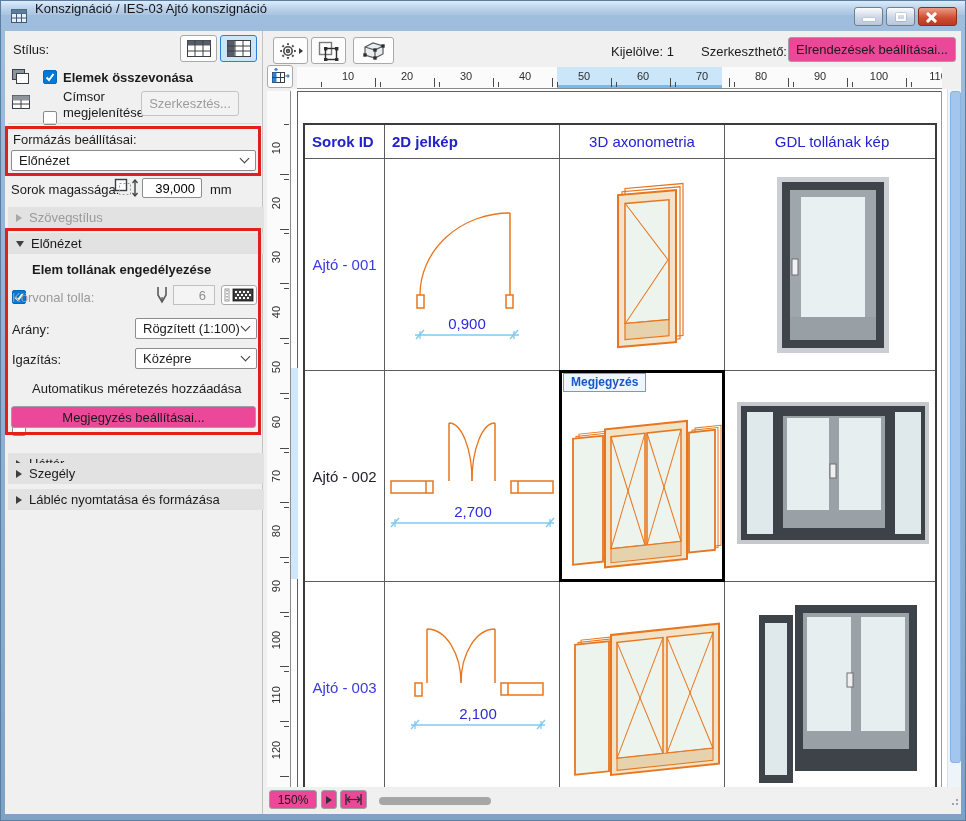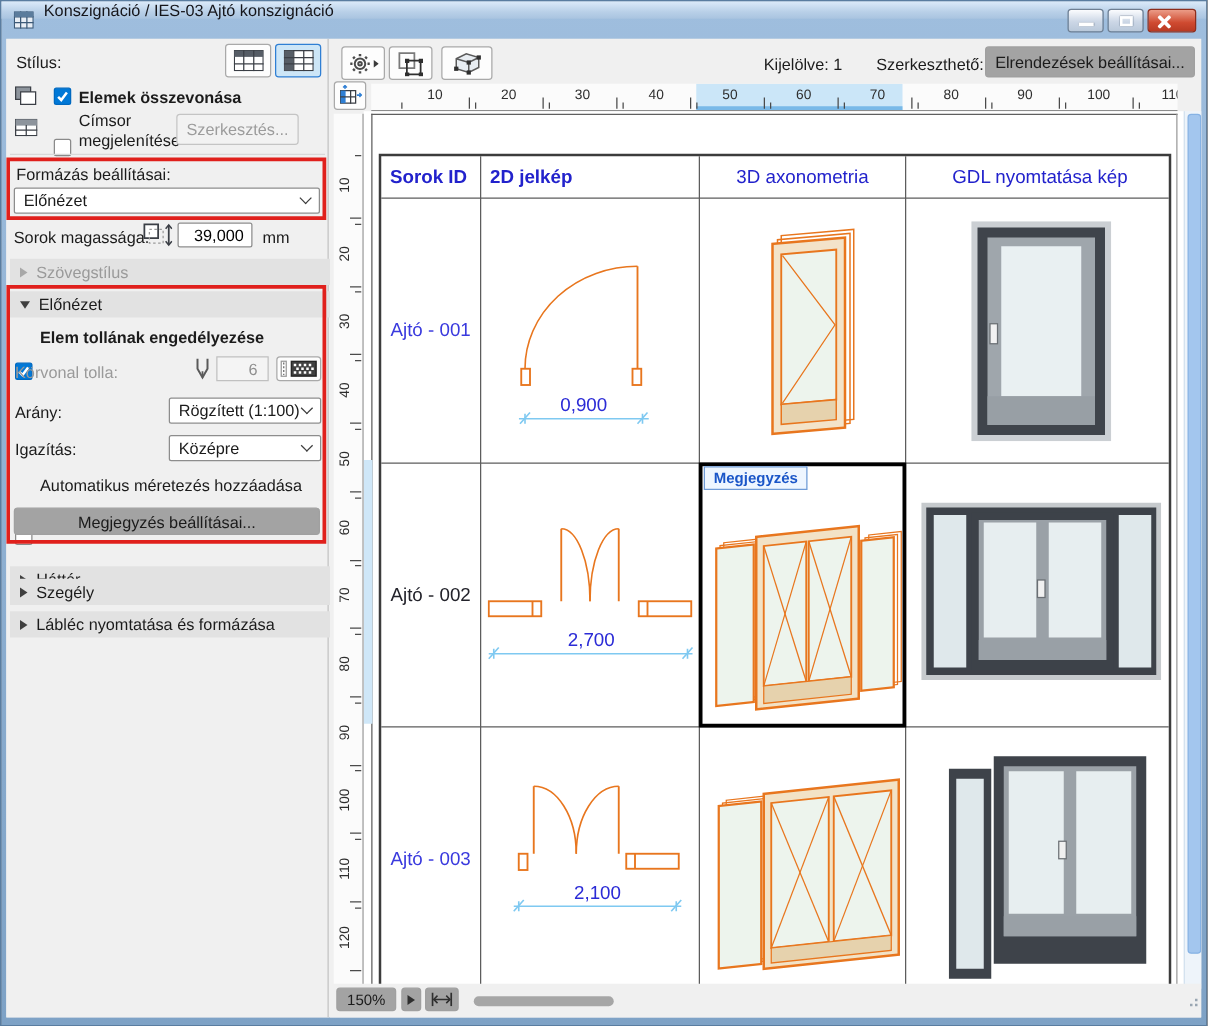--- a/index.html
+++ b/index.html
@@ -28,21 +28,21 @@
   .lbl.gray{color:#9a9a9a;}
   .checkbox{width:14px;height:14px;border:1px solid #8a8a8a;border-radius:2px;background:#fff;position:relative;}
   .checkbox.checked{background:#0078d7;border-color:#0069c0;}
   .sectionbar{position:absolute;left:3px;width:280px;height:21px;background:#e2e2e2;display:flex;align-items:center;gap:7px;padding-left:8px;font-size:13px;}
   .tri-r{width:0;height:0;border-left:6px solid #3f3f3f;border-top:4px solid transparent;border-bottom:4px solid transparent;}
   .tri-r.gray{border-left-color:#a8a8a8;}
   .tri-d{width:0;height:0;border-top:6px solid #3f3f3f;border-left:4px solid transparent;border-right:4px solid transparent;}
   .dropdown{position:absolute;background:#fff;border:1px solid #8d8d8d;border-radius:2px;height:21px;
     display:flex;align-items:center;justify-content:space-between;padding:0 7px;font-size:13px;}
   .chev{width:7px;height:7px;border-right:1.6px solid #3c3c3c;border-bottom:1.6px solid #3c3c3c;transform:rotate(45deg);margin-top:-4px;}
-  .btn{background:#a3a3a3;border:1px solid #a0a0a0;border-radius:3px;font-size:13px;color:#1b1b1b;
+  .btn{background:#ec4899;border:1px solid #a0a0a0;border-radius:3px;font-size:13px;color:#1b1b1b;
     display:flex;align-items:center;justify-content:center;font-family:"Liberation Sans",sans-serif;}
   .btn.disabled{background:#f2f2f2;color:#9c9c9c;border-color:#c4c4c4;}
   .iconbtn{background:#fdfdfd;border:1px solid #a9a9a9;border-radius:3px;display:flex;align-items:center;justify-content:center;}
   .red-annot{position:absolute;border:3px solid #e0201c;pointer-events:none;z-index:60;}
   .valbox{border:1px solid #c0c0c0;background:#f4f4f4;color:#8f8f8f;font-size:13px;display:flex;align-items:center;justify-content:flex-end;padding-right:8px;}
   input.field{border:1px solid #8d8d8d;border-radius:2px;font:13px "Liberation Sans",sans-serif;padding:0 6px;height:20px;}
   
   #main{position:absolute;left:259px;top:0;right:0;bottom:0;background:#f0f0f0;}
   
   .ruler{position:absolute;background:#fbfbfb;overflow:hidden;}
@@ -406,21 +406,21 @@
           <div class="gridline-v" style="left:79px"></div>
           <div class="gridline-v" style="left:254px"></div>
           <div class="gridline-v" style="left:419px"></div>
           <div class="gridline-h" style="top:33px"></div>
           <div class="gridline-h" style="top:245px"></div>
           <div class="gridline-h" style="top:456px"></div>
 
           <div class="hcell b" style="left:0;width:79px">Sorok ID</div>
           <div class="hcell b" style="left:80px;width:174px">2D jelkép</div>
           <div class="hcell c" style="left:255px;width:164px">3D axonometria</div>
-          <div class="hcell c" style="left:420px;width:214px">GDL nyomtatása kép</div>
+          <div class="hcell c" style="left:420px;width:214px">GDL tollának kép</div>
 
           <div class="idcell" style="left:0;top:34px;width:79px;height:211px">Ajtó - 001</div>
           <div class="idcell" style="left:0;top:246px;width:79px;height:210px;color:#23232b">Ajtó - 002</div>
           <div class="idcell" style="left:0;top:457px;width:79px;height:210px">Ajtó - 003</div>
 
           <svg class="abs" style="left:110px;top:66px" width="112" height="158">
             <g stroke="#e8761e" fill="none" stroke-width="1.5">
               <rect x="2" y="104" width="7" height="13"></rect>
               <rect x="91" y="104" width="7" height="13"></rect>
               <line x1="95" y1="22" x2="95" y2="104"></line>

